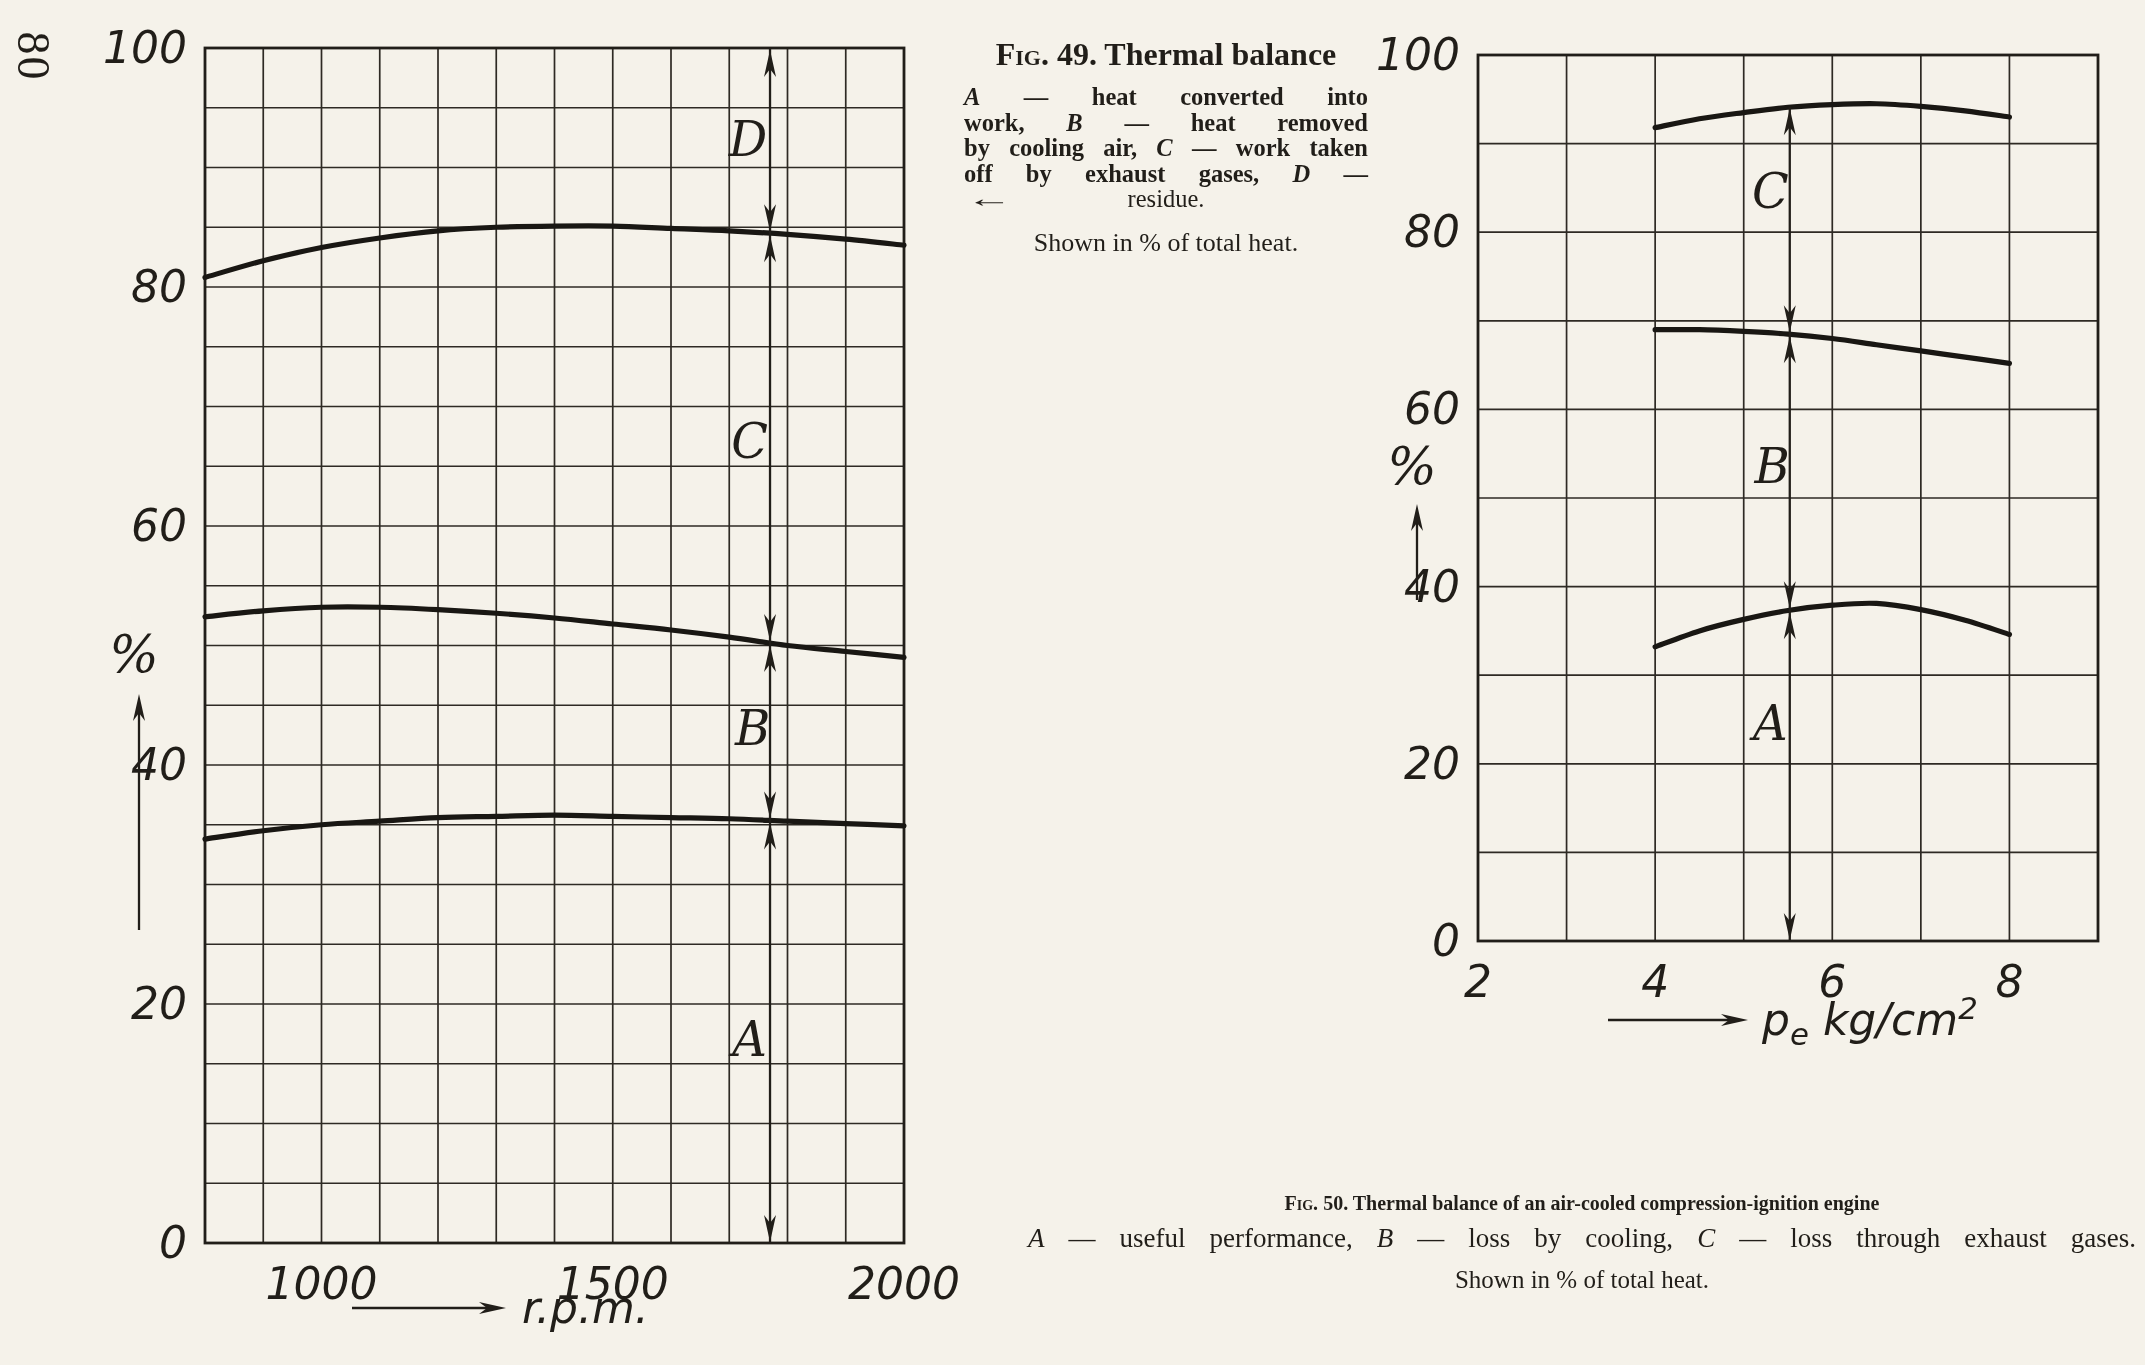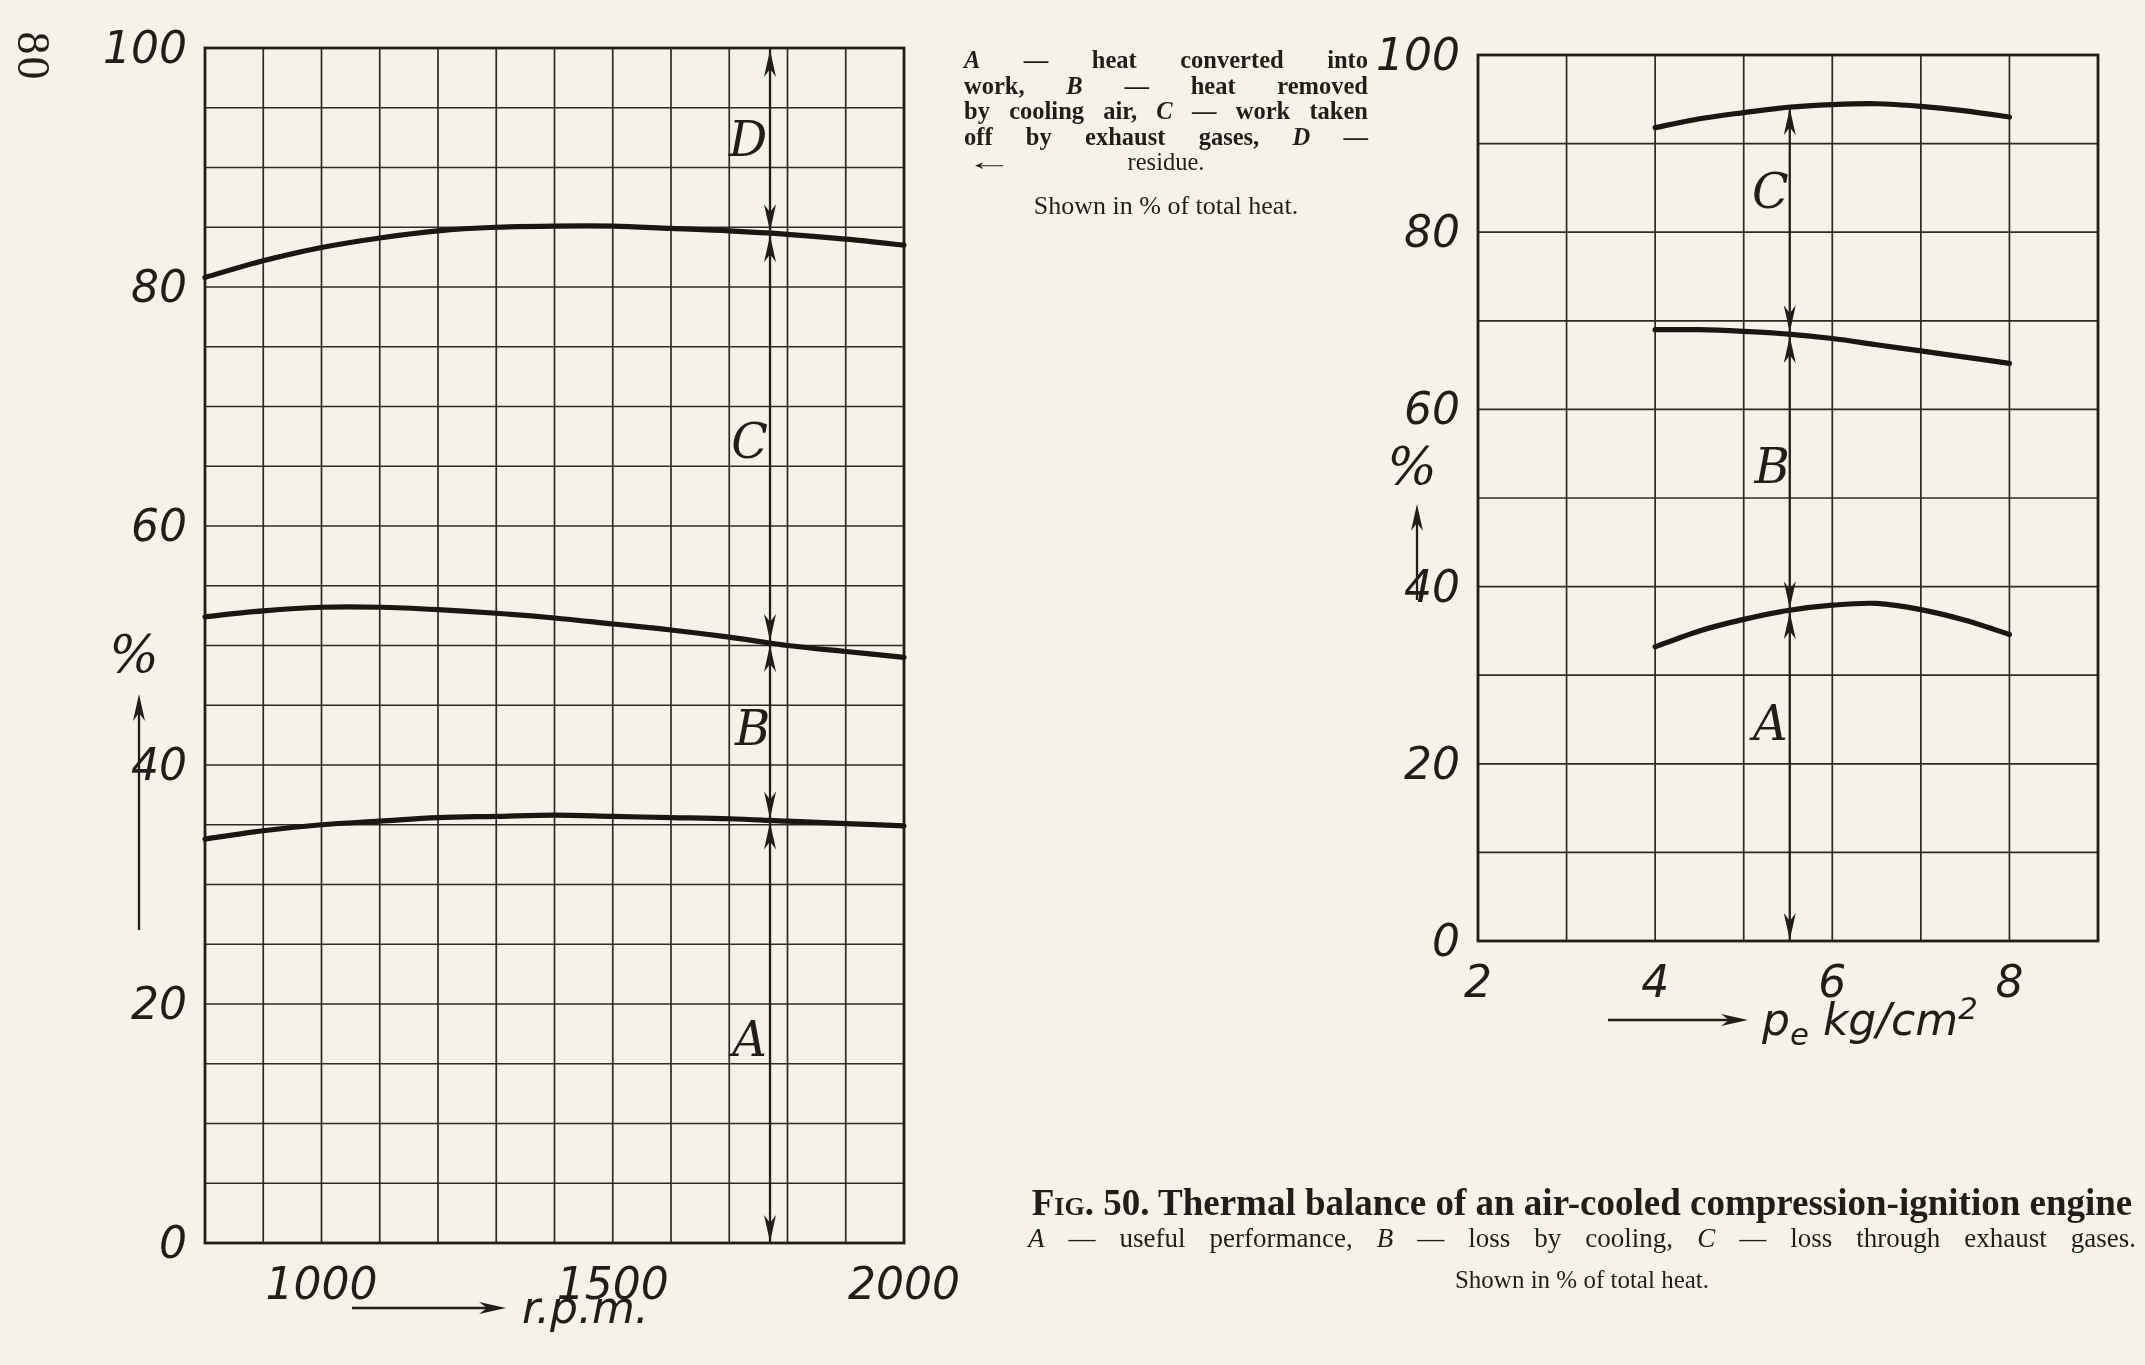--- a/index.html
+++ b/index.html
@@ -25,21 +25,21 @@
   .fig49-block { position:absolute; left:964px; top:36px; width:404px; }
   .fig49-title { font-size:32px; font-weight:bold; line-height:37px; text-align:center; }
   .fig49-key   { margin-top:11px; font-size:24.5px; line-height:25.5px;
                  text-align:justify; text-align-last:justify; }
   .fig49-key-line { text-align:justify; text-align-last:justify;font-weight:bold; }
   .residue-line { position:relative; text-align:center; text-align-last:center; }
   .residue-line .arr { position:absolute; left:2px; top:0; display:inline-block;
                        transform:scaleX(1.9); transform-origin:left center; }
   .fig49-note { margin-top:16px; font-size:26px; text-align:center; }
   .fig50-block { position:absolute; left:1028px; top:1183px; width:1108px; }
-  .fig50-title { font-size:37px; font-weight:bold; line-height:40px; text-align:center; }
+  .fig50-title { font-size:20px; font-weight:bold; line-height:40px; text-align:center; }
   .fig50-key   { font-size:27px; line-height:30px;
                  text-align:justify; text-align-last:justify; }
   .fig50-note  { margin-top:13px; font-size:25px; text-align:center; }
   .it { font-style:italic; }
   .sc { font-variant:small-caps; }
 </style>
 </head>
 <body>
 
 <div class="page">
@@ -163,20 +163,21 @@
         <line x1="1417" y1="600" x2="1417" y2="522" class="marker"></line>
         <path d="M1417,504 L1411,531 L1417,523 L1423,531 Z" class="head"></path>
         <line x1="1608" y1="1020" x2="1732" y2="1020" class="marker"></line>
         <path d="M1748,1020 L1721,1014 L1729,1020 L1721,1026 Z" class="head"></path>
         <text x="1762" y="1035" class="xtitle"><tspan dy="0">p</tspan><tspan dy="10" font-size="70%">e</tspan><tspan dy="-10"> kg/cm</tspan><tspan dy="-16" font-size="70%">2</tspan></text>
       </g>
   </svg>
 
   <div class="fig49-block">
     <div class="fig49-title">
+      <div><span class="sc">Fig.</span><span> 49. Thermal balance</span></div>
     </div>
     <div class="fig49-key">
       <div class="fig49-key-line"><span class="it">A</span><span> — heat converted into</span></div>
       <div class="fig49-key-line"><span>work, </span><span class="it">B</span><span> — heat removed</span></div>
       <div class="fig49-key-line"><span>by cooling air, </span><span class="it">C</span><span> — work taken</span></div>
       <div class="fig49-key-line"><span>off by exhaust gases, </span><span class="it">D</span><span> —</span></div>
       <div class="residue-line">
         <span class="arr">←</span>
         <span>residue.</span>
       </div>

